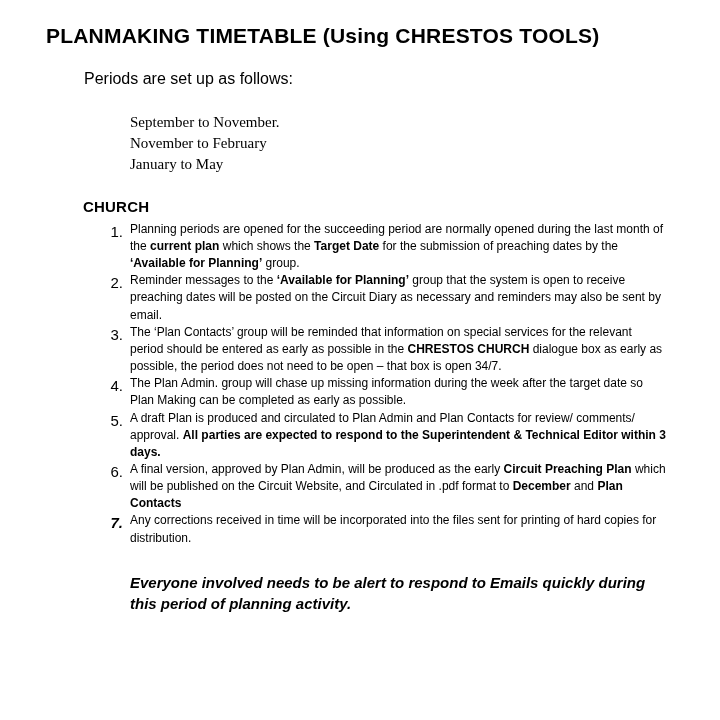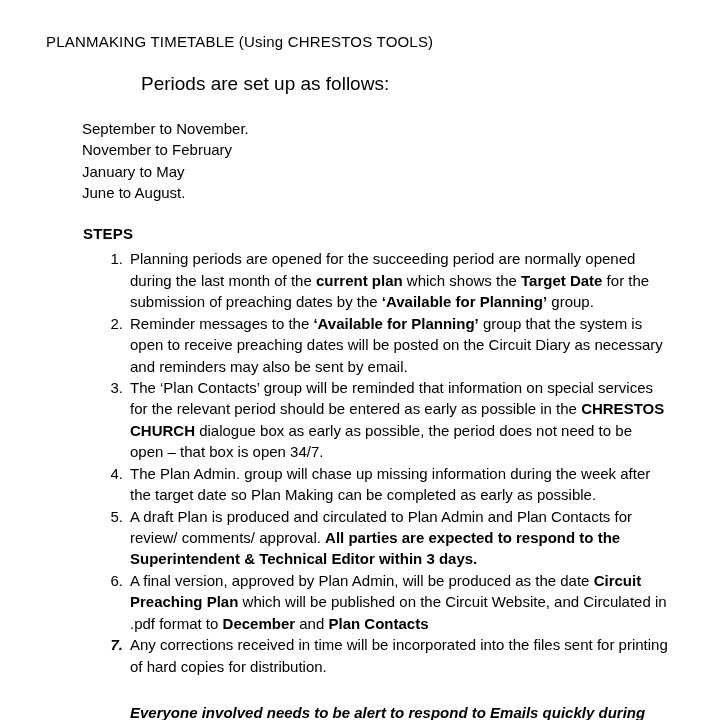--- a/index.html
+++ b/index.html
@@ -15,54 +15,55 @@
     overflow: hidden;
   }
   .page {
     position: relative;
     width: 720px;
     height: 720px;
     box-sizing: border-box;
     padding: 14px 46px 0 46px;
   }
   .doc-title {
-    font-size: 15px;
-    font-weight: normal;
+    font-size: 21px;
+    font-weight: bold;
     letter-spacing: 0.2px;
-    margin: 14px 0 0 0;
+    margin: 4px 0 0 0;
     padding: 4px 0 0 0;
     line-height: 1.3;
   }
   .intro-line {
-    font-size: 19px;
+    font-size: 16px;
     line-height: 1.35;
-    margin: 19px 0 0 95px;
+    margin: 19px 0 0 38px;
   }
   .periods {
-    margin: 22px 0 0 36px;
+    margin: 22px 0 0 84px;
+    font-family: Liberation Serif, serif;
   }
   .periods div {
     font-size: 15px;
     line-height: 1.42;
   }
   .steps-heading {
     font-size: 15px;
     font-weight: bold;
     margin: 22px 0 0 37px;
     letter-spacing: 0.2px;
   }
   ol.steps {
     margin: 6px 0 0 0;
     padding: 0;
     list-style: none;
     counter-reset: stepctr;
   }
   ol.steps > li {
     position: relative;
-    font-size: 15px;
+    font-size: 12px;
     line-height: 1.43;
     padding-left: 84px;
     padding-right: 6px;
     margin-bottom: 0px;
     counter-increment: stepctr;
     text-align: left;
   }
   ol.steps > li::before {
     content: counter(stepctr) ".";
     position: absolute;
@@ -92,30 +93,29 @@
 <div class="page">
 
   <h1 class="doc-title">PLANMAKING TIMETABLE (Using CHRESTOS TOOLS)</h1>
 
   <p class="intro-line">Periods are set up as follows:</p>
 
   <div class="periods">
     <div>September to November.</div>
     <div>November to February</div>
     <div>January to May</div>
-    <div>June to August.</div>
   </div>
 
-  <div class="steps-heading">STEPS</div>
+  <div class="steps-heading">CHURCH</div>
 
   <ol class="steps" id="steps-list">
       <li><span>Planning periods are opened for the succeeding period are normally opened during the last month of the </span><b>current plan</b><span> which shows the </span><b>Target Date</b><span> for the submission of preaching dates by the </span><b>‘Available for Planning’</b><span> group.</span></li>
       <li><span>Reminder messages to the </span><b>‘Available for Planning’</b><span> group that the system is open to receive preaching dates will be posted on the Circuit Diary as necessary and reminders may also be sent by email.</span></li>
       <li><span>The ‘Plan Contacts’ group will be reminded that information on special services for the relevant period should be entered as early as possible in the </span><b>CHRESTOS CHURCH</b><span> dialogue box as early as possible, the period does not need to be open – that box is open 34/7.</span></li>
       <li><span>The Plan Admin. group will chase up missing information during the week after the target date so Plan Making can be completed as early as possible.</span></li>
       <li><span>A draft Plan is produced and circulated to Plan Admin and Plan Contacts for review/ comments/ approval. </span><b>All parties are expected to respond to the Superintendent &amp; Technical Editor within 3 days.</b></li>
-      <li><span>A final version, approved by Plan Admin, will be produced as the date </span><b>Circuit Preaching Plan</b><span> which will be published on the Circuit Website, and Circulated in .pdf format to </span><b>December</b><span> and </span><b>Plan Contacts</b></li>
+      <li><span>A final version, approved by Plan Admin, will be produced as the early </span><b>Circuit Preaching Plan</b><span> which will be published on the Circuit Website, and Circulated in .pdf format to </span><b>December</b><span> and </span><b>Plan Contacts</b></li>
       <li class="italic-num"><span>Any corrections received in time will be incorporated into the files sent for printing of hard copies for distribution.</span></li>
     </ol>
 
   <div class="closing">Everyone involved needs to be alert to respond to Emails quickly during this period of planning activity.</div>
 
 </div>
 
 </body></html>

